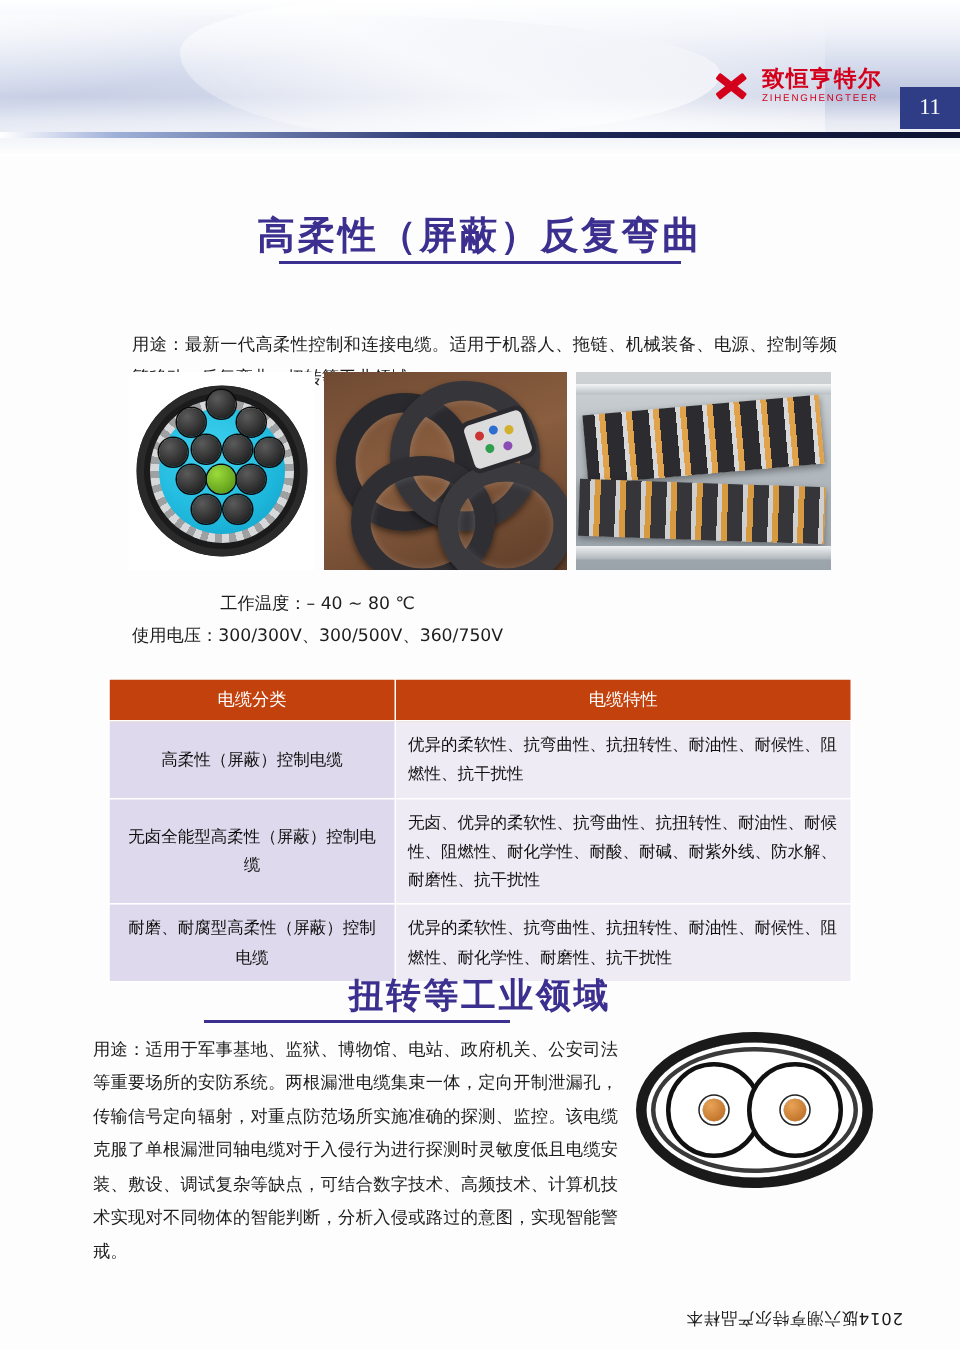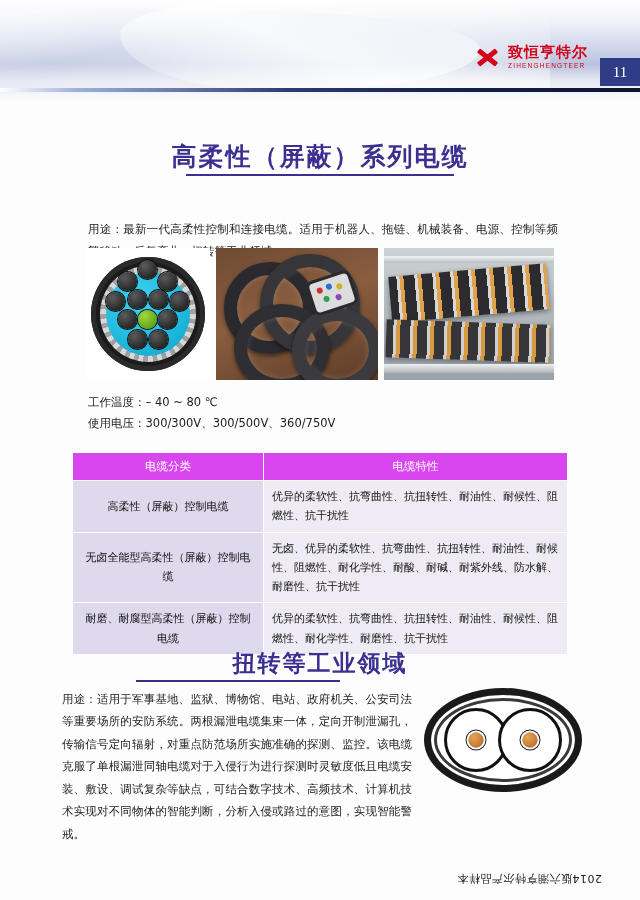--- a/index.html
+++ b/index.html
@@ -314,35 +314,36 @@
 
   
   .specs {
     position: absolute;
     left: 88px;
     top: 392px;
     font-size: 11.5px;
     line-height: 1.85;
     color: #1d1d1d;
     font-family: "DejaVu Sans", sans-serif;
+    text-align: center;
   }
 
   
   .spec-table {
     position: absolute;
     left: 72px;
     top: 452px;
     width: 496px;
     border-collapse: collapse;
     font-size: 11px;
     font-family: "DejaVu Sans", sans-serif;
     color: #111;
   }
   .spec-table th {
-    background: #d946ef;
+    background: #c2410c;
     color: #ffffff;
     font-weight: normal;
     padding: 6px 4px;
     border: 1px solid #ffffff;
     font-size: 11.5px;
   }
   .spec-table td {
     border: 1px solid #ffffff;
     padding: 6px 8px;
     vertical-align: middle;
@@ -421,21 +422,21 @@
       <div class="logo-mark"></div>
       <div class="logo-text">
         <span class="logo-cn">致恒亨特尔</span>
         <span class="logo-en">ZIHENGHENGTEER</span>
       </div>
     </div>
 
     <div class="page-number">11</div>
   </div>
 
-  <div class="section-title t1">高柔性（屏蔽）系列电缆</div>
+  <div class="section-title t1">高柔性（屏蔽）反复弯曲</div>
   <div class="title-underline u1"></div>
 
   <div class="para para-1">用途：最新一代高柔性控制和连接电缆。适用于机器人、拖链、机械装备、电源、控制等频繁移动、反复弯曲、扭转等工业领域。</div>
 
   <div class="img-row">
 
     <div class="photo photo-1">
       <div class="xsec">
         <div class="outer"></div>
         <div class="shield"></div>

